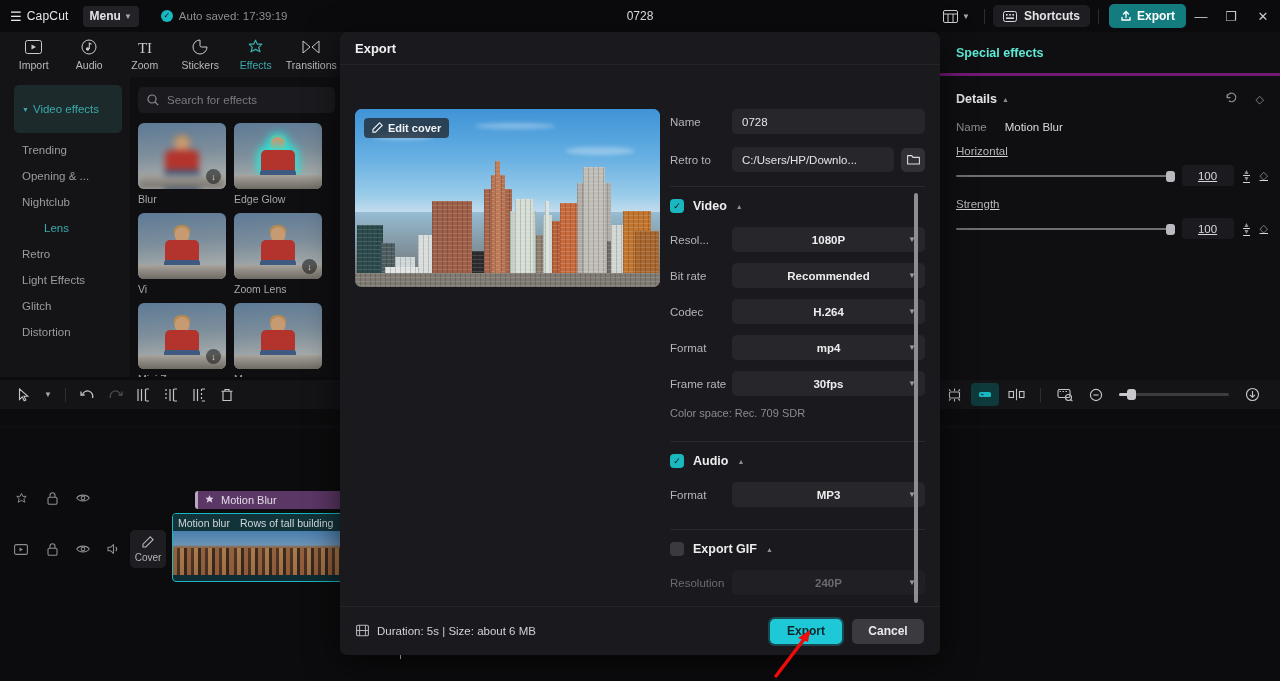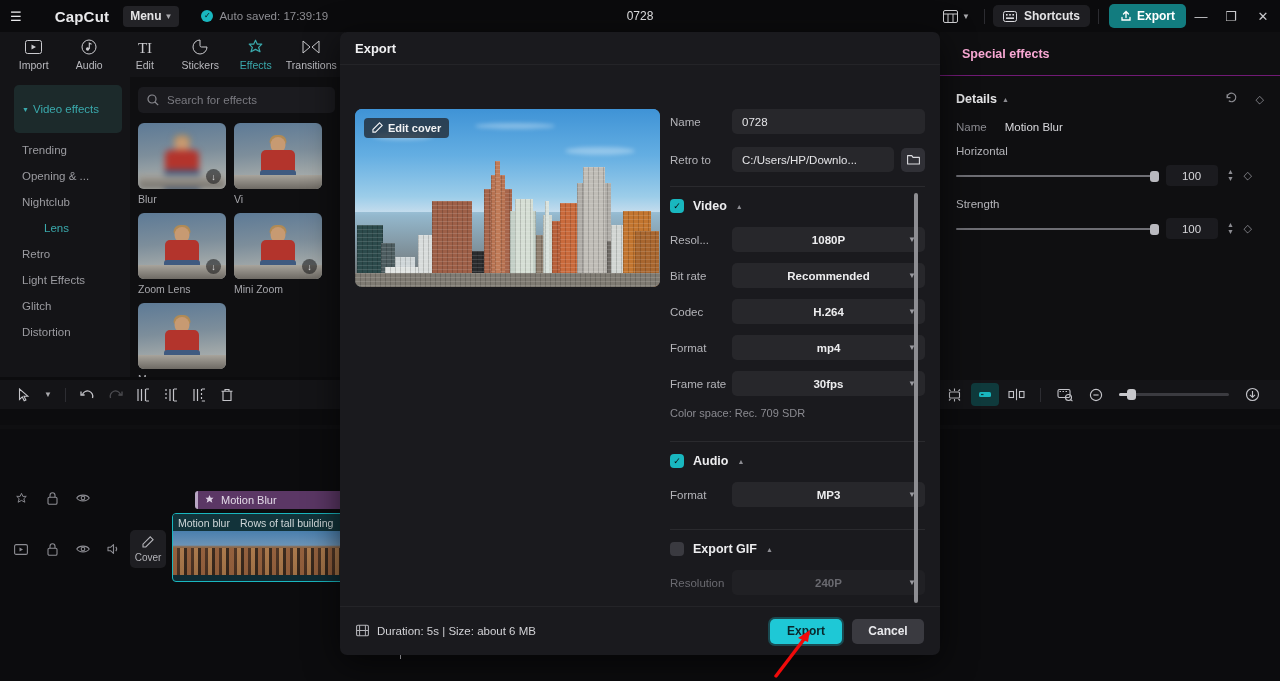--- a/index.html
+++ b/index.html
@@ -14,21 +14,21 @@
   #app { position: relative; width: 1280px; height: 681px; }
 
   
   .titlebar {
     position: absolute; left: 0; top: 0; width: 1280px; height: 32px;
     background: #0b0b0d;
     display: flex; align-items: center;
   }
   .logo-wrap { display: flex; align-items: center; gap: 5px; margin-left: 10px; }
   .logo-mark { color: #e8e8ea; font-size: 13px; line-height: 1; }
-  .logo-text { color: #e8e8ea; font-size: 15px; font-weight: 700; letter-spacing: .2px; margin-left: 28px; }
+  .logo-text { color: #e8e8ea; font-size: 12px; font-weight: 400; letter-spacing: .2px; }
   .menu-btn {
     margin-left: 14px; height: 21px; padding: 0 7px;
     background: #232327; border-radius: 4px;
     display: flex; align-items: center; gap: 3px;
     font-size: 12px; color: #e3e3e5; font-weight: 600;
   }
   .caret { font-size: 8px; color: #a9a9ad; }
   .autosave { display: flex; align-items: center; gap: 6px; margin-left: 22px; }
   .check-circle {
     width: 12px; height: 12px; border-radius: 50%;
@@ -173,29 +173,29 @@
   .cover-btn {
     position: absolute; left: 130px; top: 530px; width: 36px; height: 38px;
     background: #1e1e22; border-radius: 5px; display: flex; flex-direction: column;
     align-items: center; justify-content: center; gap: 2px; font-size: 10px; color: #b4b4b9;
   }
   .playhead { position: absolute; left: 400px; top: 409px; width: 1px; height: 250px; background: #cfcfd4; }
   .playhead::before { content:""; position:absolute; left:-4px; top:0; width:9px; height:6px; background:#cfcfd4; border-radius:1px; }
 
   
   .right-panel { position: absolute; left: 940px; top: 32px; width: 340px; height: 348px; background: #0f0f11; }
-  .rp-title { height: 44px; display: flex; align-items: center; padding-left: 22px; font-size: 12.5px; font-weight: 600; color: #f9a8d4; border-bottom: 1px solid #701a75; }
+  .rp-title { height: 44px; display: flex; align-items: center; padding-left: 16px; font-size: 12.5px; font-weight: 600; color: #5eead4; border-bottom: 3px solid #701a75; }
   .rp-row-head { display: flex; align-items: center; padding: 14px 16px 0 16px; }
   .rp-details { font-size: 12.5px; font-weight: 600; color: #e3e3e5; display: flex; align-items: center; gap: 5px; }
   .rp-details .tri { font-size: 7px; color: #8d8d93; }
   .rp-head-icons { margin-left: auto; display: flex; align-items: center; gap: 18px; color: #8d8d93; }
   .rp-name-row { display: flex; align-items: center; gap: 18px; padding: 13px 16px 0 16px; font-size: 11.5px; }
   .rp-name-lb { color: #8d8d93; }
   .rp-name-val { color: #d8d8dc; }
-  .rp-slider-block { padding: 12px 28px 0 16px; }
+  .rp-slider-block { padding: 12px 12px 0 16px; text-decoration: underline; }
   .rp-sl-label { font-size: 11.5px; color: #b7b7bc; margin-bottom: 8px; }
   .rp-sl-row { display: flex; align-items: center; gap: 8px; }
   .rp-track { flex: 1; height: 2px; background: #6e6e74; border-radius: 2px; position: relative; }
   .rp-track .rp-knob { position: absolute; right: -1px; top: -4px; width: 9px; height: 11px; border-radius: 3px; background: #b9b9bf; }
   .rp-numbox {
     width: 52px; height: 21px; background: #1b1b1f; border-radius: 4px;
     display: flex; align-items: center; justify-content: center;
     font-size: 11.5px; color: #d8d8dc;
   }
   .rp-spin { display: flex; flex-direction: column; align-items: center; justify-content: center; gap: 1px; color: #8d8d93; font-size: 7px; line-height: 6px; width: 10px; }
@@ -347,21 +347,21 @@
           </svg>
       </span>
       <span class="lb">Audio</span>
     </div>
     <div class="ltab">
       <span class="ic">
         <svg width="20" height="15" viewBox="0 0 20 15">
             <text x="10" y="13" font-family="Liberation Serif, serif" font-size="15" fill="currentColor" text-anchor="middle">TI</text>
           </svg>
       </span>
-      <span class="lb">Edit</span>
+      <span class="lb">Zoom</span>
     </div>
     <div class="ltab">
       <span class="ic">
         <svg width="16" height="16" viewBox="0 0 16 16">
             <path d="M8 1 A7 7 0 1 0 15 8 L9.5 8 A1.5 1.5 0 0 1 8 6.5 Z" fill="none" stroke="currentColor"></path>
           </svg>
       </span>
       <span class="lb">Stickers</span>
     </div>
     <div class="ltab active">
@@ -412,20 +412,32 @@
             <div class="person">
                 <div class="hair"></div>
                 <div class="head"></div>
                 <div class="shirt"></div>
                 <div class="pants"></div>
               </div>
             <div class="ground"></div>
             <div class="dl-badge">↓</div>
           </div>
           <div class="cell-label">Blur</div>
+        </div>
+        <div class="cell">
+          <div class="thumb glow">
+            <div class="person">
+                <div class="hair"></div>
+                <div class="head"></div>
+                <div class="shirt"></div>
+                <div class="pants"></div>
+              </div>
+            <div class="ground"></div>
+          </div>
+          <div class="cell-label">Edge Glow</div>
         </div>
         <div class="cell">
           <div class="thumb">
             <div class="person">
                 <div class="hair"></div>
                 <div class="head"></div>
                 <div class="shirt"></div>
                 <div class="pants"></div>
               </div>
             <div class="ground"></div>

